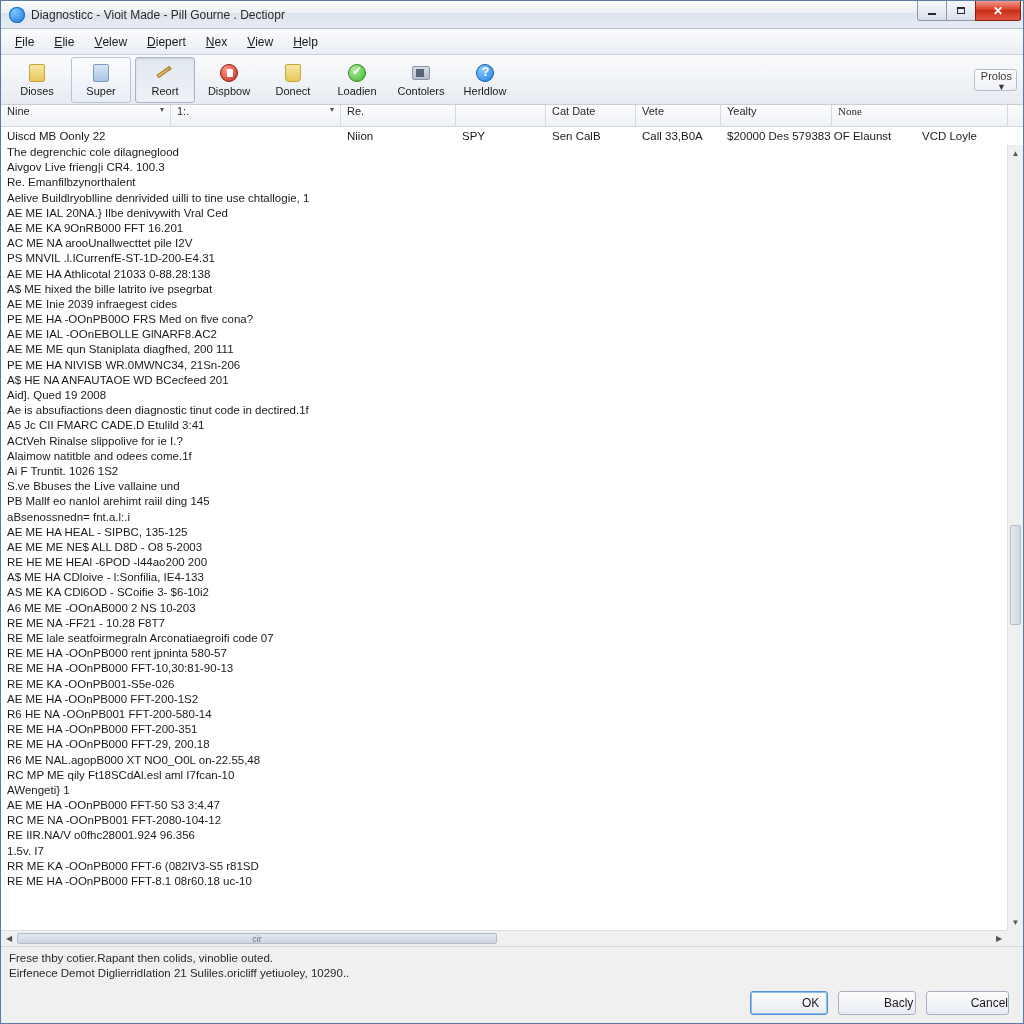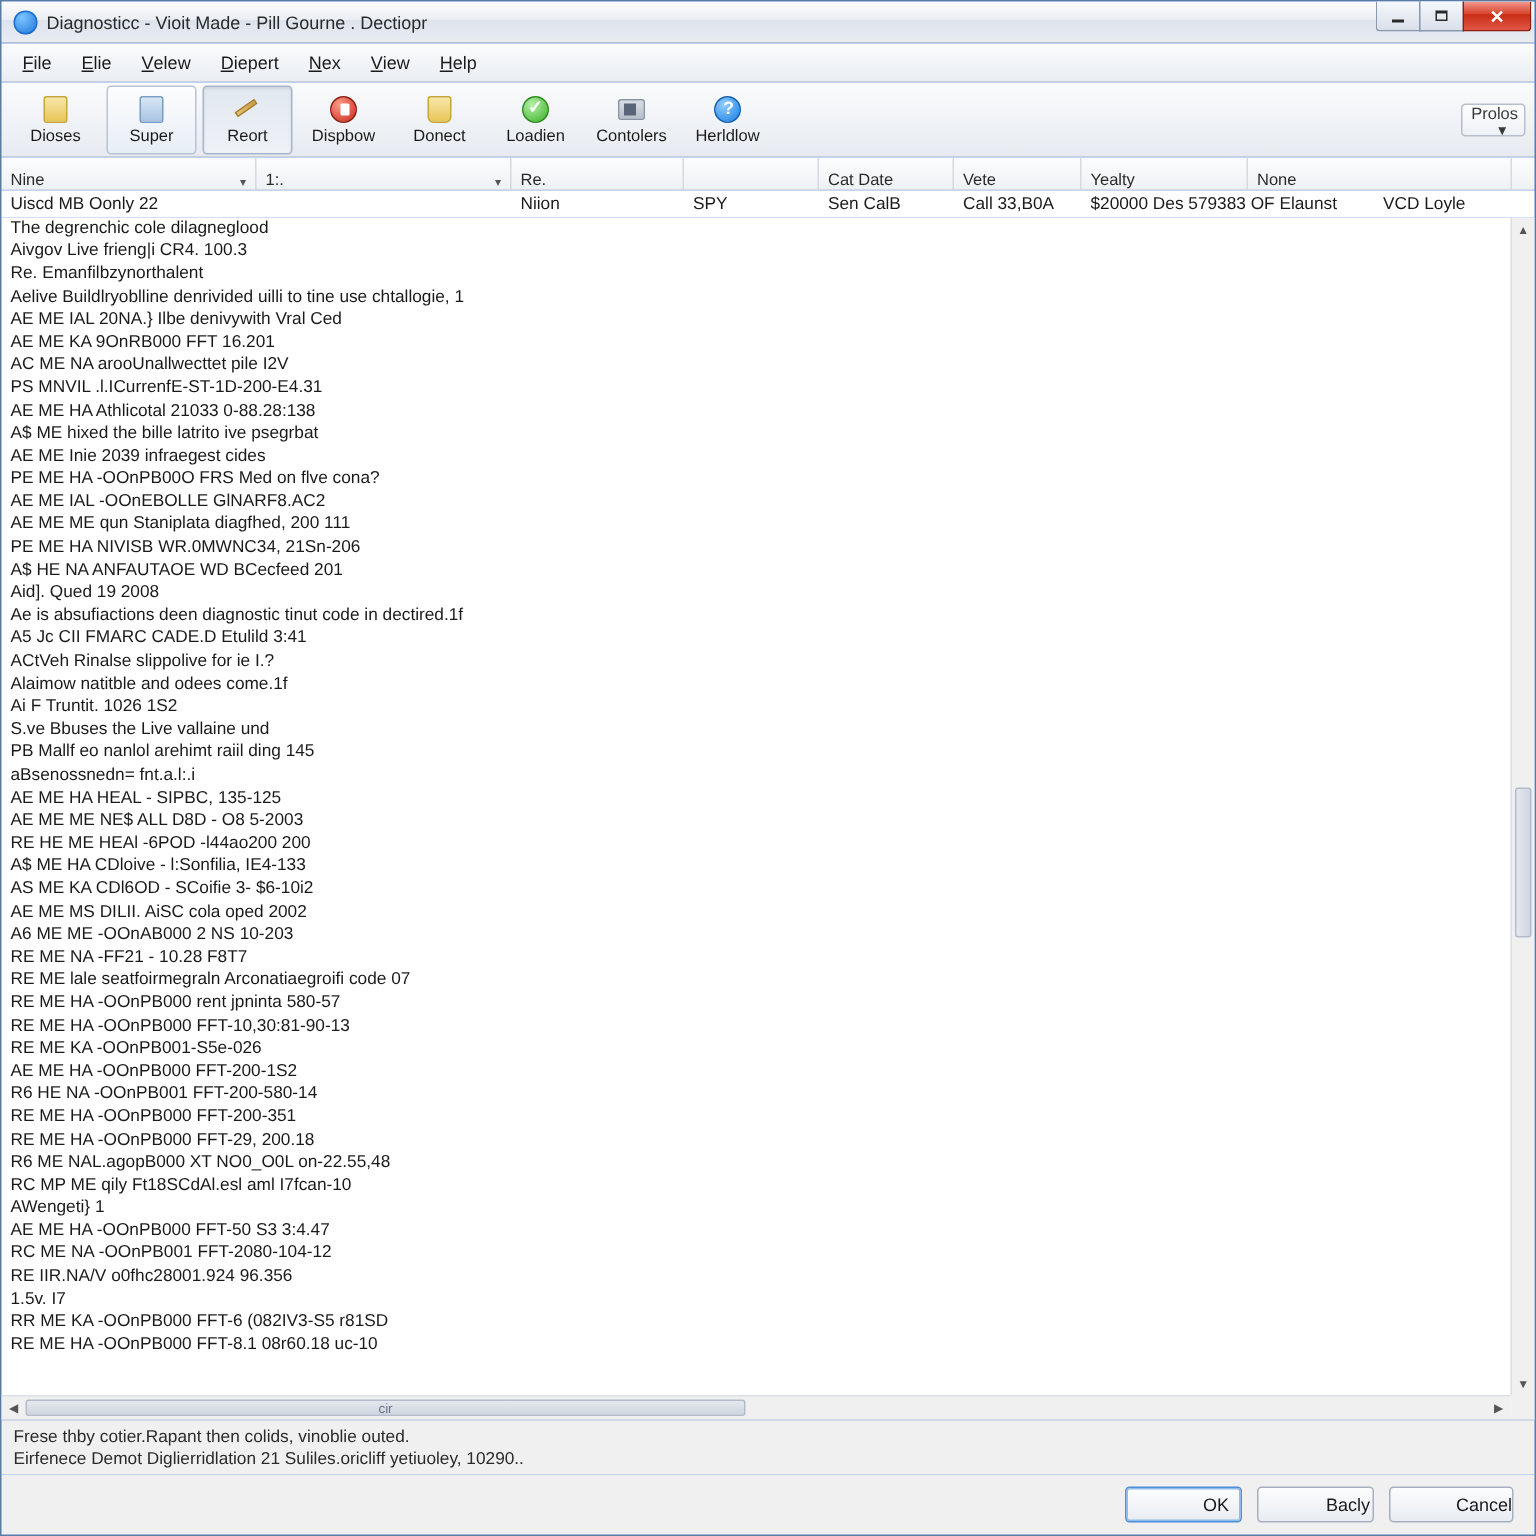--- a/index.html
+++ b/index.html
@@ -44,21 +44,21 @@
 .ico-donect { width: 16px; height: 18px; background: linear-gradient(to bottom, #f6e6a8, #e8c657); border: 1px solid #c7a637; border-radius: 2px 2px 4px 4px; }
 .ico-load { width: 18px; height: 18px; border-radius: 50%; background: radial-gradient(circle at 35% 30%, #b4f0a5, #3bb02a); border: 1px solid #2a8a1c; position: relative; }
 .ico-load::after { content: "✓"; position: absolute; color: #fff; font-size: 12px; left: 3px; top: -1px; font-weight: bold; }
 .ico-ctrl { width: 18px; height: 14px; background: linear-gradient(to bottom, #d8dde4, #b8bfcc); border: 1px solid #8a94a6; border-radius: 2px; position: relative; }
 .ico-ctrl::after { content: ""; position: absolute; left: 3px; top: 2px; width: 4px; height: 8px; background: #5a6478; box-shadow: 4px 0 0 #5a6478; }
 .ico-help { width: 18px; height: 18px; border-radius: 50%; background: radial-gradient(circle at 35% 30%, #8ecdff, #1a7de0); border: 1px solid #145fa8; position: relative; }
 .ico-help::after { content: "?"; position: absolute; color: #fff; font-size: 12px; left: 5px; top: 0; font-weight: bold; }
 
 
 .col-header { height: 22px; background: linear-gradient(to bottom, #fdfdfe, #eef1f5); border-bottom: 1px solid #d4d9e2; display: flex; align-items: stretch; font-size: 11px; color: #2a2a2a; }
-.col-cell { border-right: 1px solid #d4d9e2; padding: 0 6px; display: flex; align-items: flex-end; white-space: nowrap; overflow: hidden; }
+.col-cell { border-right: 1px solid #d4d9e2; padding: 0 6px; display: flex; align-items: flex-start; white-space: nowrap; overflow: hidden; }
 .col-cell .chev { margin-left: auto; font-size: 8px; color: #555; }
 
 
 .datarow { height: 18px; display: flex; align-items: stretch; background: #fff; font-size: 11.5px; color: #1a1a1a; }
 .datarow .cell { padding: 0 6px; display: flex; align-items: center; white-space: nowrap; overflow: hidden; }
 .list-area { flex: 1; background: #fff; overflow: hidden; position: relative; border-bottom: 1px solid #d4d9e2; }
 .list-inner { position: absolute; inset: 0 16px 16px 0; overflow: hidden; }
 .list-rows { padding: 0; }
 .list-line { height: 15.2px; line-height: 15.2px; padding: 0 6px; font-size: 11.5px; color: #1a1a1a; white-space: nowrap; }
 
@@ -188,21 +188,21 @@
       </div>
       <div class="col-cell" style="width: 90px;">
         <span>Cat Date</span>
       </div>
       <div class="col-cell" style="width: 85px;">
         <span>Vete</span>
       </div>
       <div class="col-cell" style="width: 111px;">
         <span>Yealty</span>
       </div>
-      <div class="col-cell" style="width: 176px;">
+      <div class="col-cell" style="width: 176px; font-family: Liberation Serif, serif;">
         <span>None</span>
       </div>
     </div>
 
   <div class="datarow" id="datarow1">
       <div class="cell" style="width: 170px;">Uiscd MB Oonly 22</div>
       <div class="cell" style="width: 170px;"></div>
       <div class="cell" style="width: 115px; text-align: right;">Niion</div>
       <div class="cell" style="width: 90px;">SPY</div>
       <div class="cell" style="width: 90px;">Sen CalB</div>
@@ -237,21 +237,20 @@
           <div class="list-line">Alaimow natitble and odees come.1f</div>
           <div class="list-line">Ai F Truntit. 1026 1S2</div>
           <div class="list-line">S.ve Bbuses the Live vallaine und</div>
           <div class="list-line">PB Mallf eo nanlol arehimt raiil ding 145</div>
           <div class="list-line">aBsenossnedn= fnt.a.l:.i</div>
           <div class="list-line">AE  ME  HA  HEAL - SIPBC, 135-125</div>
           <div class="list-line">AE  ME  ME  NE$ ALL D8D - O8 5-2003</div>
           <div class="list-line">RE  HE  ME  HEAl -6POD -l44ao200 200</div>
           <div class="list-line">A$  ME  HA  CDloive - l:Sonfilia, IE4-133</div>
           <div class="list-line">AS  ME  KA  CDl6OD - SCoifie 3- $6-10i2</div>
-          <div class="list-line">AE  ME  MS  DILII. AiSC cola oped 2002</div>
           <div class="list-line">A6  ME  ME -OOnAB000 2 NS 10-203</div>
           <div class="list-line">RE  ME  NA -FF21 - 10.28 F8T7</div>
           <div class="list-line">RE  ME lale seatfoirmegraln Arconatiaegroifi code 07</div>
           <div class="list-line">RE  ME  HA -OOnPB000 rent jpninta 580-57</div>
           <div class="list-line">RE  ME  HA -OOnPB000 FFT-10,30:81-90-13</div>
           <div class="list-line">RE  ME  KA -OOnPB001-S5e-026</div>
           <div class="list-line">AE  ME  HA -OOnPB000 FFT-200-1S2</div>
           <div class="list-line">R6  HE  NA -OOnPB001 FFT-200-580-14</div>
           <div class="list-line">RE  ME  HA -OOnPB000 FFT-200-351</div>
           <div class="list-line">RE  ME  HA -OOnPB000 FFT-29, 200.18</div>

